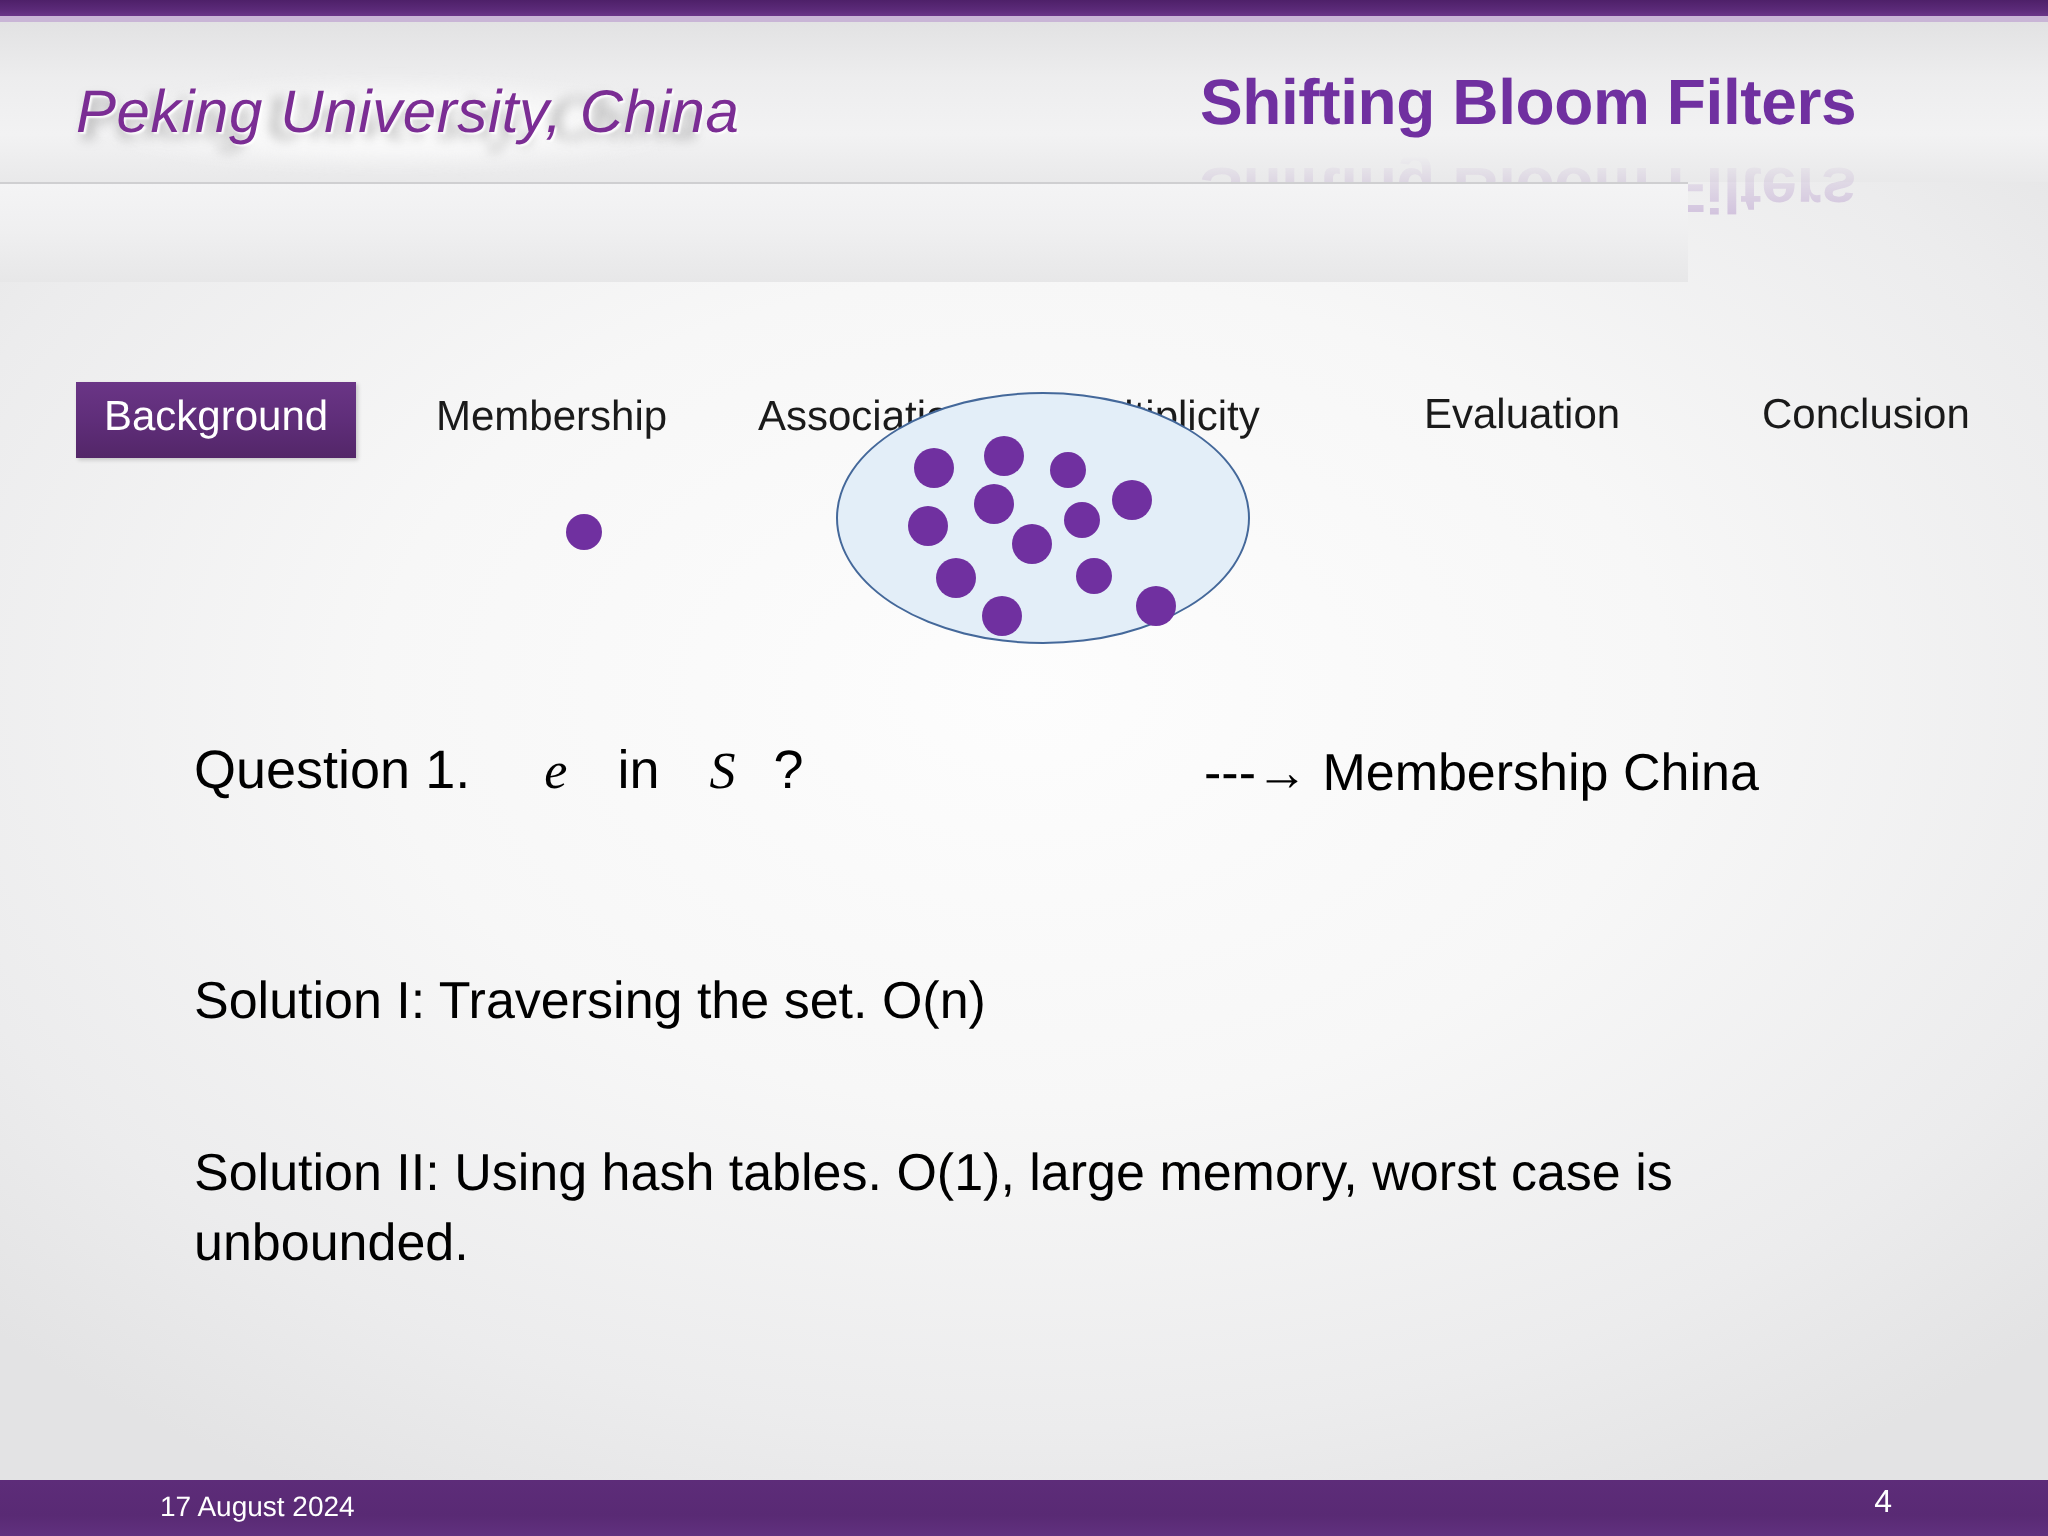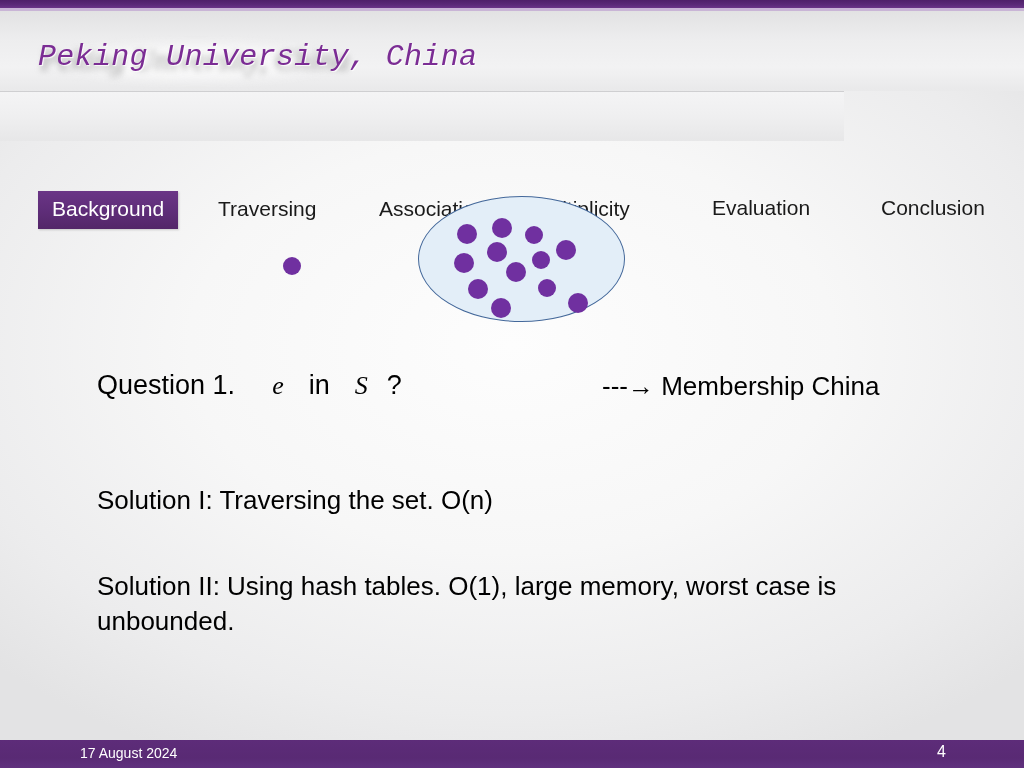--- a/index.html
+++ b/index.html
@@ -73,21 +73,21 @@
     font-size: 30px;
     color: rgba(90,90,90,0.55);
     white-space: nowrap;
     filter: blur(3px);
     letter-spacing: 0.3px;
   }
   .logo-text {
     position: absolute;
     left: 0;
     top: 3px;
-    font-family: Liberation Mono, monospace;
+    font-family: Liberation Sans, sans-serif;
     font-style: italic;
     font-size: 30px;
     color: #7b2d94;
     white-space: nowrap;
     letter-spacing: 0.3px;
     text-shadow: 1px 1px 1px rgba(255,255,255,0.9);
   }
 
   
   .title-wrap {
@@ -234,25 +234,29 @@
   <div class="top-strip"></div>
   <div class="top-strip-light"></div>
 
   <div class="header">
     <div class="logo-wrap">
       <div class="logo-glow"></div>
       <div class="logo-shadow">Peking University, China</div>
       <div class="logo-text">Peking University, China</div>
     </div>
 
+    <div class="title-wrap">
+      <div class="title">Shifting Bloom Filters</div>
+      <div class="title-reflection">Shifting Bloom Filters</div>
+    </div>
   </div>
 
   <div class="navbar">
     <div class="nav-item active" style="left:38px; top:99px;">Background</div>
-    <div class="nav-item" style="left:218px; top:105px;">Traversing</div>
+    <div class="nav-item" style="left:218px; top:105px;">Membership</div>
     <div class="nav-item" style="left:379px; top:105px;">Association</div>
     <div class="nav-item" style="left:533px; top:105px;">Multiplicity</div>
     <div class="nav-item" style="left:712px; top:104px;">Evaluation</div>
     <div class="nav-item" style="left:869px; top:104px;margin-left:12px;">Conclusion</div>
   </div>
 
   <div class="diagram">
     <div class="ellipse"></div>
     <div class="dot" style="left:283px; top:257px; width:18px; height:18px;"></div>
 

